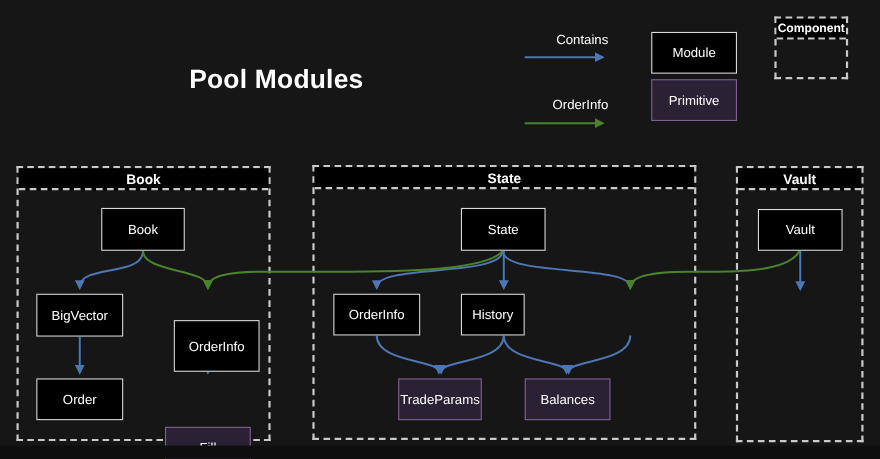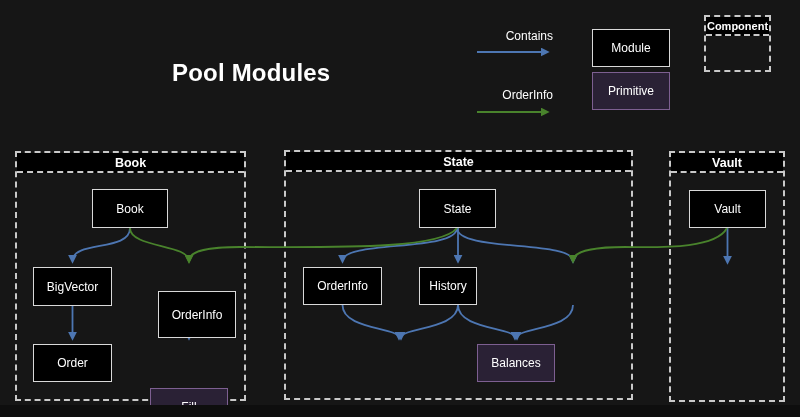--- a/index.html
+++ b/index.html
@@ -143,20 +143,23 @@
   </div>
   <div class="node module" style="left:419px;top:189px;width:77px;height:39px;">
     <span>State</span>
   </div>
   <div class="node module" style="left:303px;top:267px;width:79px;height:38px;">
     <span>OrderInfo</span>
   </div>
   <div class="node module" style="left:419px;top:267px;width:58px;height:38px;">
     <span>History</span>
   </div>
+  <div class="node primitive" style="left:362px;top:344px;width:76px;height:38px;">
+    <span>TradeParams</span>
+  </div>
   <div class="node primitive" style="left:477px;top:344px;width:78px;height:38px;">
     <span>Balances</span>
   </div>
   <div class="node module" style="left:689px;top:190px;width:77px;height:38px;">
     <span>Vault</span>
   </div>
 
   <div class="bottom-strip"></div>
 </div>
 

